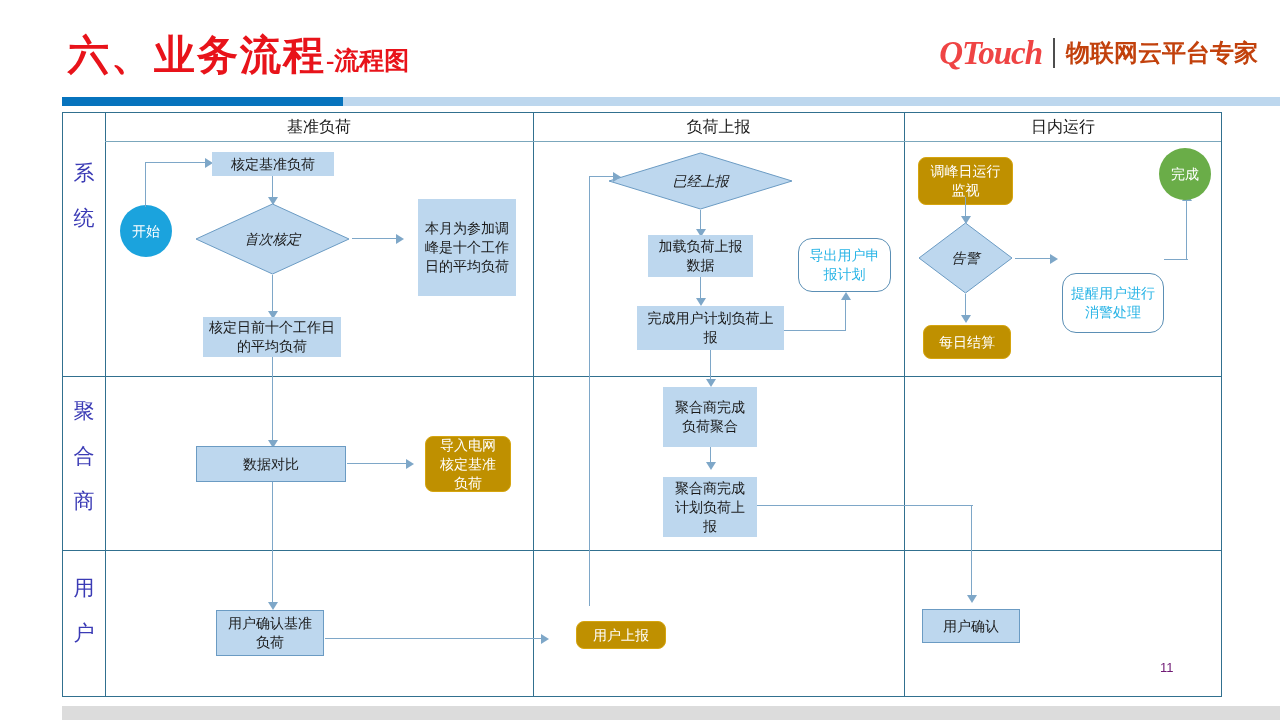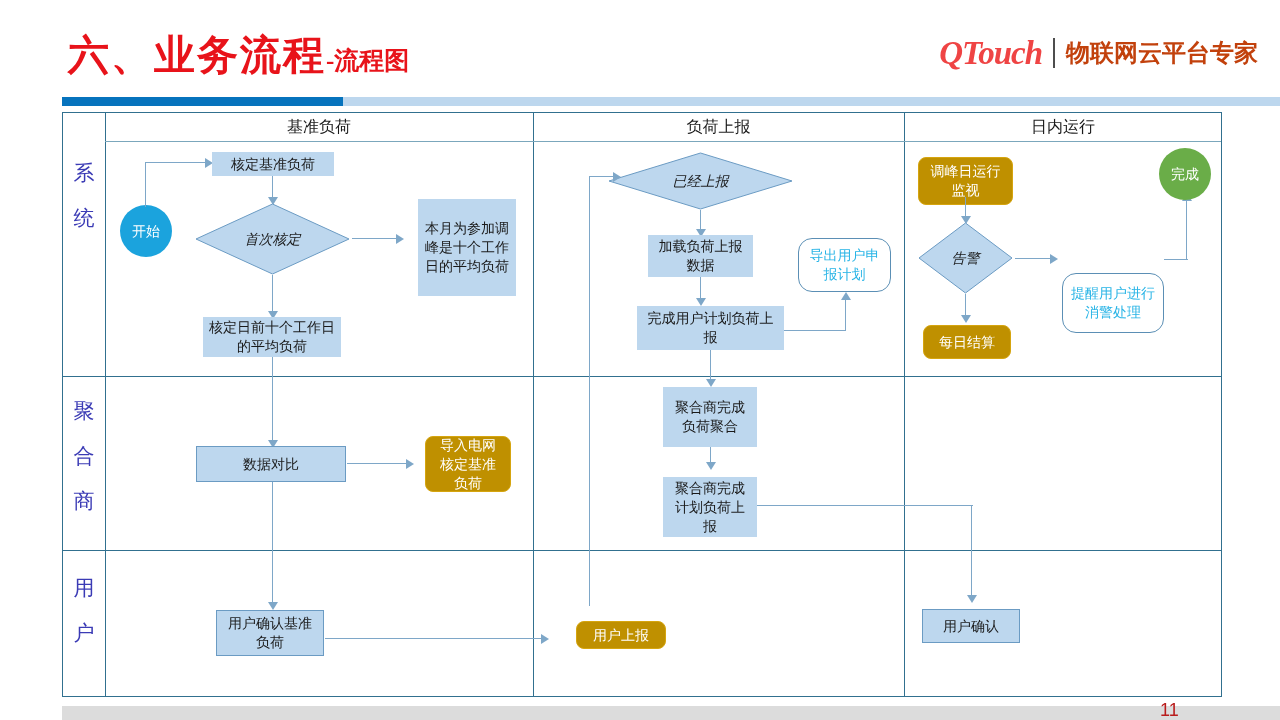--- a/index.html
+++ b/index.html
@@ -23,21 +23,21 @@
     font-family:"Liberation Serif","DejaVu Serif",serif;
     font-style:italic;font-weight:bold;font-size:33px;color:#ef4444;letter-spacing:-1px;
   }
   .logo-div{width:2px;height:30px;background:#4d4d4d;margin:0 11px;}
   .logo-cn{font-size:24px;font-weight:bold;color:#c2410c;letter-spacing:0px;}
 
   .rule{position:absolute;left:62px;top:97px;width:1218px;height:9px;background:#bdd7ee;}
   .rule-dark{position:absolute;left:0;top:0;width:281px;height:9px;background:#0673bd;}
 
   .footbar{position:absolute;left:62px;top:706px;width:1218px;height:14px;background:#dcdcdc;}
-  .pagenum{position:absolute;left:1160px;top:700px;font-size:18px;color:#b91c1c;}
+  .pagenum{position:absolute;left:1160px;top:660px;font-size:13px;color:#701a75;}
 
   
   .grid{position:absolute;left:62px;top:112px;width:1160px;height:585px;border:1px solid #31708f;box-sizing:border-box;}
   .vline{position:absolute;top:0;bottom:0;width:1px;background:#31708f;}
   .hline{position:absolute;left:0;right:0;height:1px;background:#31708f;}
   .hline.light{background:#7ba7bc;}
 
   .colhdr{position:absolute;top:114px;height:26px;line-height:26px;text-align:center;font-size:16px;color:#1a1a1a;}
   .rowlbl{position:absolute;width:42px;text-align:center;color:#3b3bb5;font-size:21px;line-height:45px;}
 

